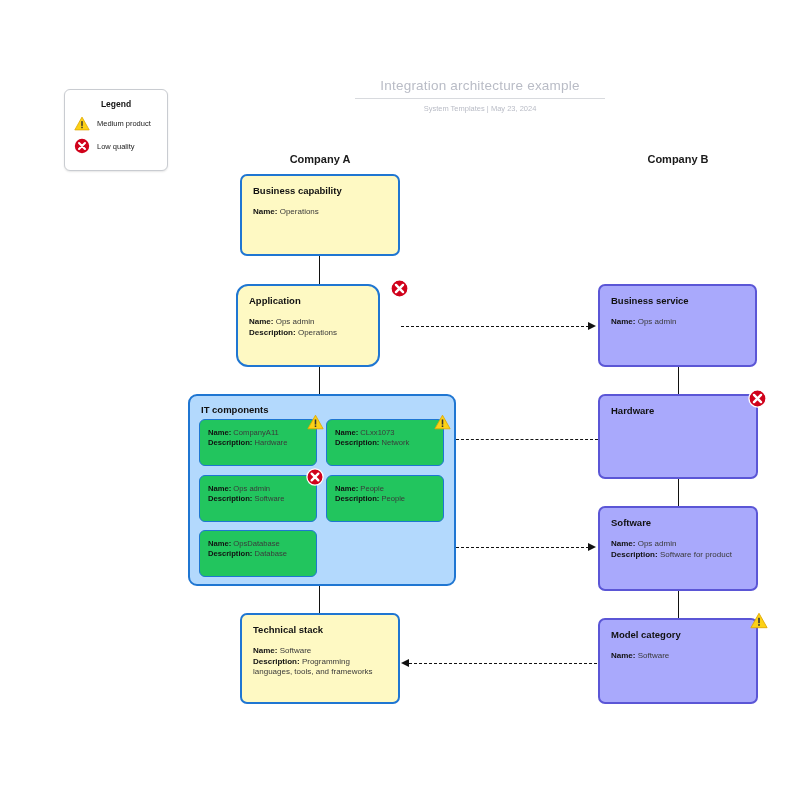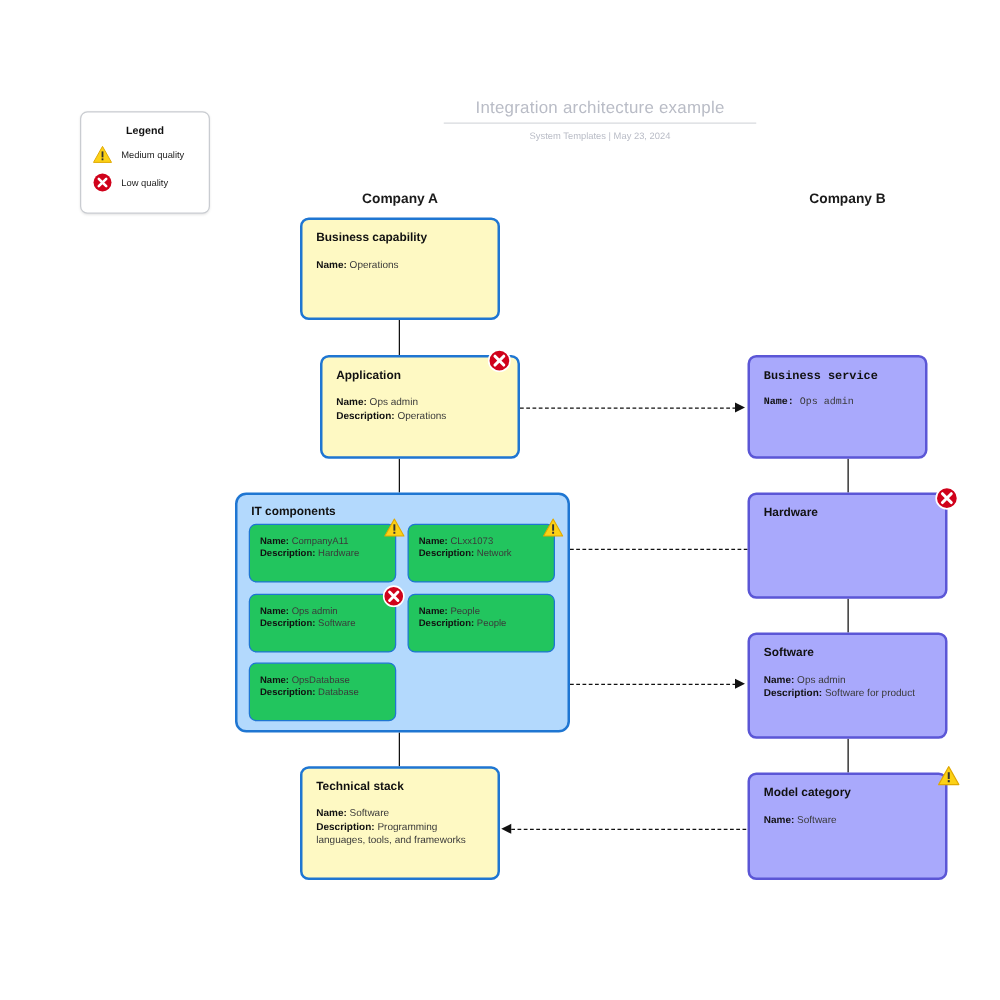--- a/index.html
+++ b/index.html
@@ -72,21 +72,21 @@
     <div class="legend-title">Legend</div>
 
     <div class="legend-row">
       <span>
         <svg class="warn-ico" viewBox="0 0 20 18">
           <path d="M10 1 L19 17 L1 17 Z" fill="#fcd116" stroke="#e0a800" stroke-width="1" stroke-linejoin="round"></path>
           <rect x="9.1" y="6" width="1.8" height="6" fill="#333"></rect>
           <rect x="9.1" y="13" width="1.8" height="1.9" fill="#333"></rect>
         </svg>
       </span>
-      <span class="lbl">Medium quality</span>
+      <span class="lbl">Medium product</span>
     </div>
 
     <div class="legend-row">
       <span>
         <svg class="x-ico" viewBox="0 0 20 20">
           <circle cx="10" cy="10" r="9" fill="#d0021b"></circle>
           <path d="M6.3 6.3 L13.7 13.7 M13.7 6.3 L6.3 13.7" stroke="#fff" stroke-width="2.6" stroke-linecap="round"></path>
         </svg>
       </span>
       <span class="lbl">Low quality</span>
@@ -117,21 +117,21 @@
   <div class="arrow left" style="left:401px;top:658.5px;"></div>
 
   <div class="node blue pad" style="left:240px;top:174px;width:160px;height:82px;">
     <div class="hdr">Business capability</div>
     <div class="body">
       <div><b>Name:</b>
         <span>Operations</span></div>
     </div>
   </div>
 
-  <div class="node blue pad" style="left:256px;top:284px;width:160px;height:83px;">
+  <div class="node blue pad" style="left:236px;top:284px;width:144px;height:83px;border-radius:12px;">
     <div class="hdr">Application</div>
     <div class="body">
       <div><b>Name:</b>
         <span>Ops admin</span></div>
       <div><b>Description:</b>
         <span>Operations</span></div>
     </div>
   </div>
   <div class="badge" style="left:390px;top:279px;">
     <svg class="x-ico" style="width:19px;height:19px;" viewBox="0 0 20 20">
@@ -202,21 +202,21 @@
   <div class="node blue pad" style="left:240px;top:613px;width:160px;height:91px;">
     <div class="hdr">Technical stack</div>
     <div class="body">
       <div><b>Name:</b>
         <span>Software</span></div>
       <div><b>Description:</b>
         <span>Programming languages, tools, and frameworks</span></div>
     </div>
   </div>
 
-  <div class="node purple pad" style="left:598px;top:284px;width:144px;height:83px;font-family:Liberation Mono, monospace;">
+  <div class="node purple pad" style="left:598px;top:284px;width:159px;height:83px;">
     <div class="hdr">Business service</div>
     <div class="body">
       <div><b>Name:</b>
         <span>Ops admin</span></div>
     </div>
   </div>
 
   <div class="node purple pad" style="left:598px;top:394px;width:160px;height:85px;">
     <div class="hdr">Hardware</div>
   </div>

